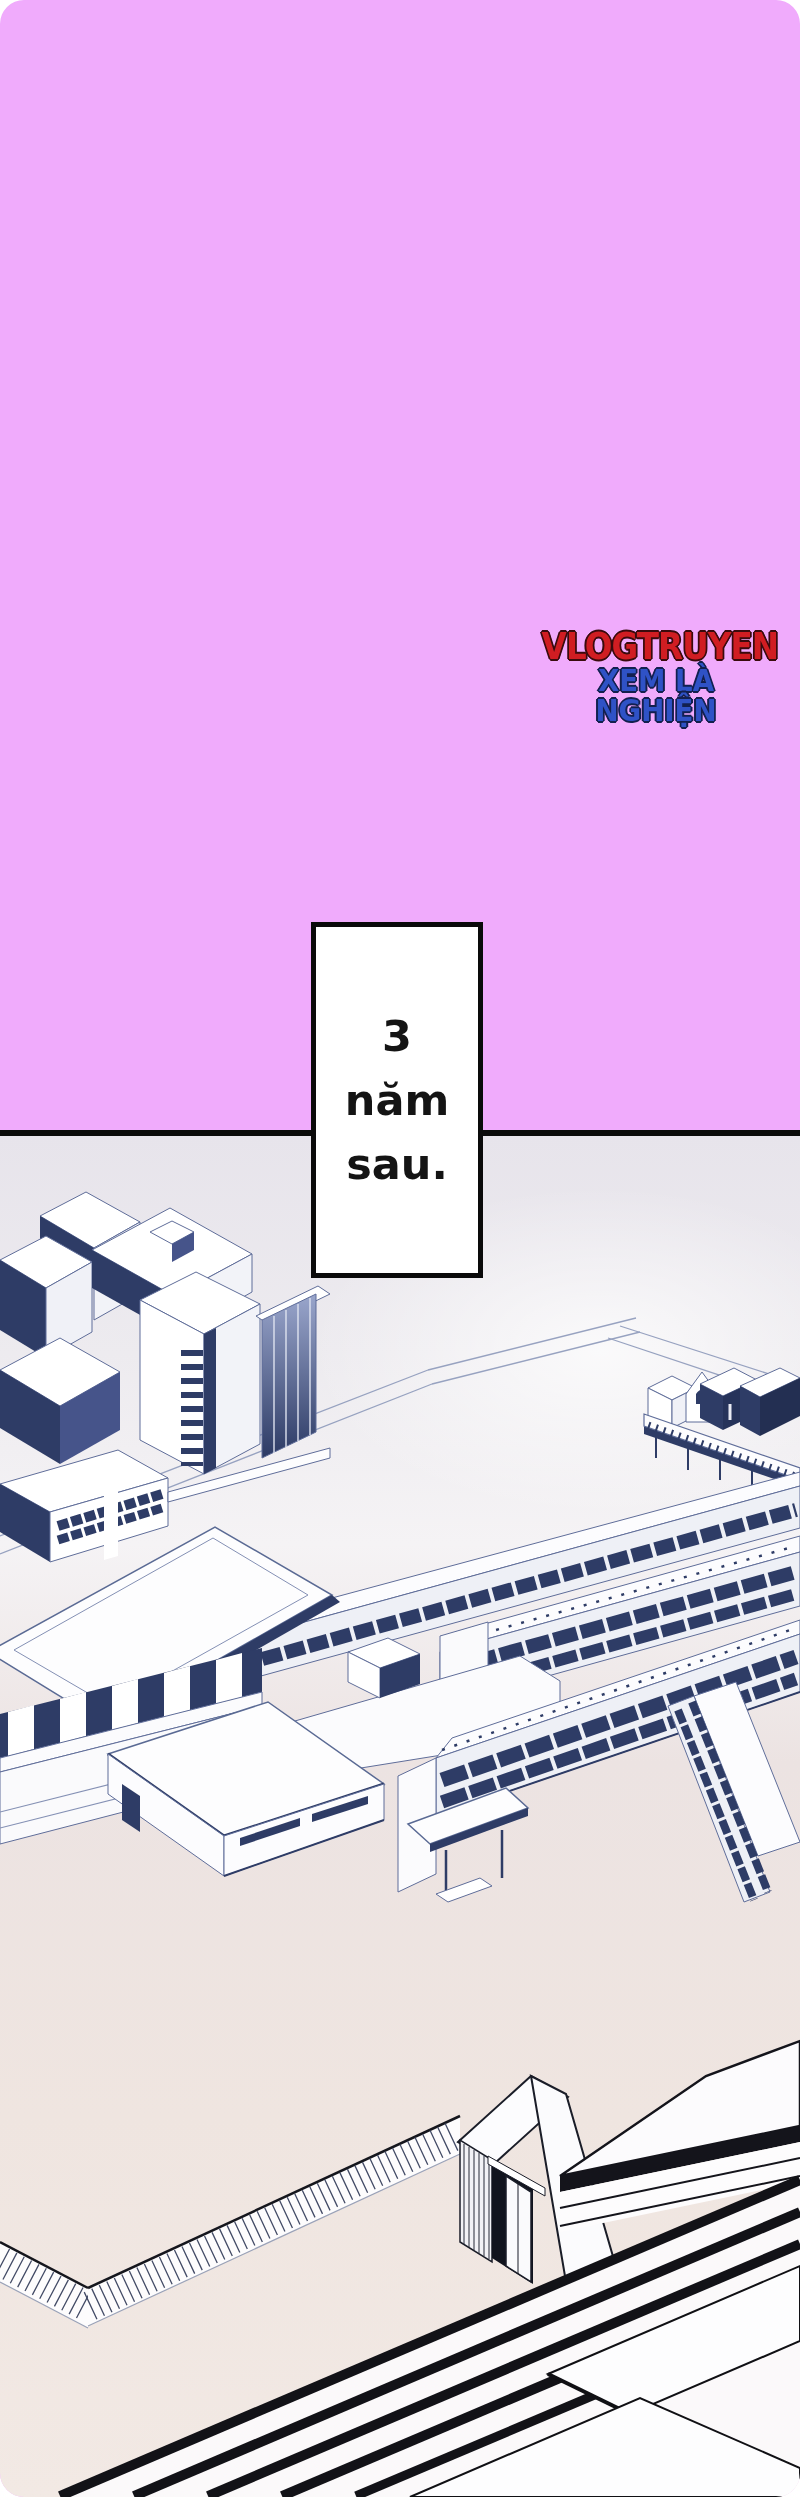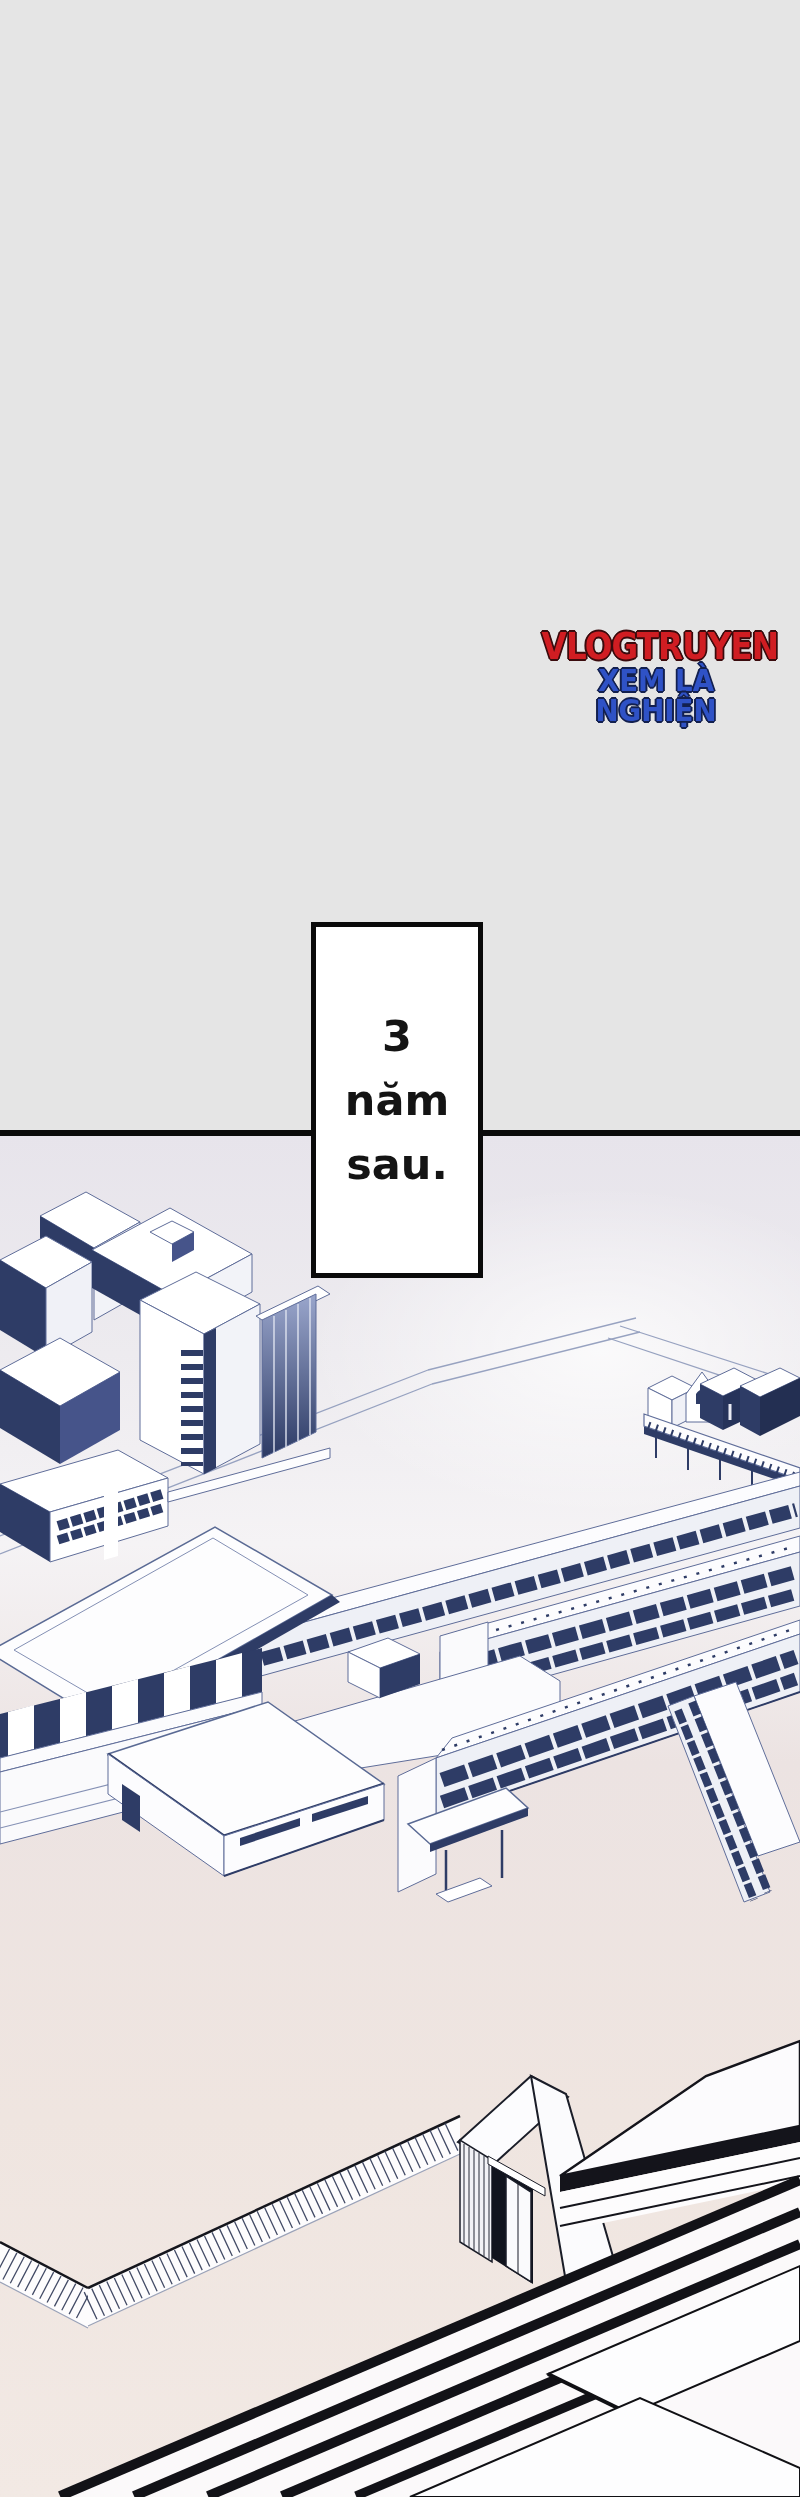--- a/index.html
+++ b/index.html
@@ -1,17 +1,17 @@
 <!DOCTYPE html>
 <html><head>
 <meta charset="utf-8">
 <style>
   html,body{margin:0;padding:0;background:#ffffff;}
-  .page{position:relative;width:800px;height:2497px;background:#e5e5e5;overflow:hidden;
-        font-family:"DejaVu Sans","Liberation Sans",sans-serif;}
+  .page{position:relative;width:800px;height:2497px;background:#f0abfc;overflow:hidden;
+        font-family:"DejaVu Sans","Liberation Sans",sans-serif;border-radius:24px;}
 
   
   .watermark{position:absolute;top:628px;right:14px;width:260px;text-align:center;line-height:1;}
   .wm1{font-size:37px;font-weight:800;letter-spacing:-1px;transform:scaleX(.88);transform-origin:center;
        color:#d01d22;
        text-shadow:-2px 0 #3a0b0d,2px 0 #3a0b0d,0 -2px #3a0b0d,0 2px #3a0b0d,
                    -1px -1px #3a0b0d,1px 1px #3a0b0d,1px -1px #3a0b0d,-1px 1px #3a0b0d;}
   .wm2{font-size:30px;font-weight:800;letter-spacing:0px;margin-top:1px;transform:scaleX(.92);transform-origin:center;
        color:#2f52c6;
        text-shadow:-2px 0 #13204f,2px 0 #13204f,0 -2px #13204f,0 2px #13204f,

